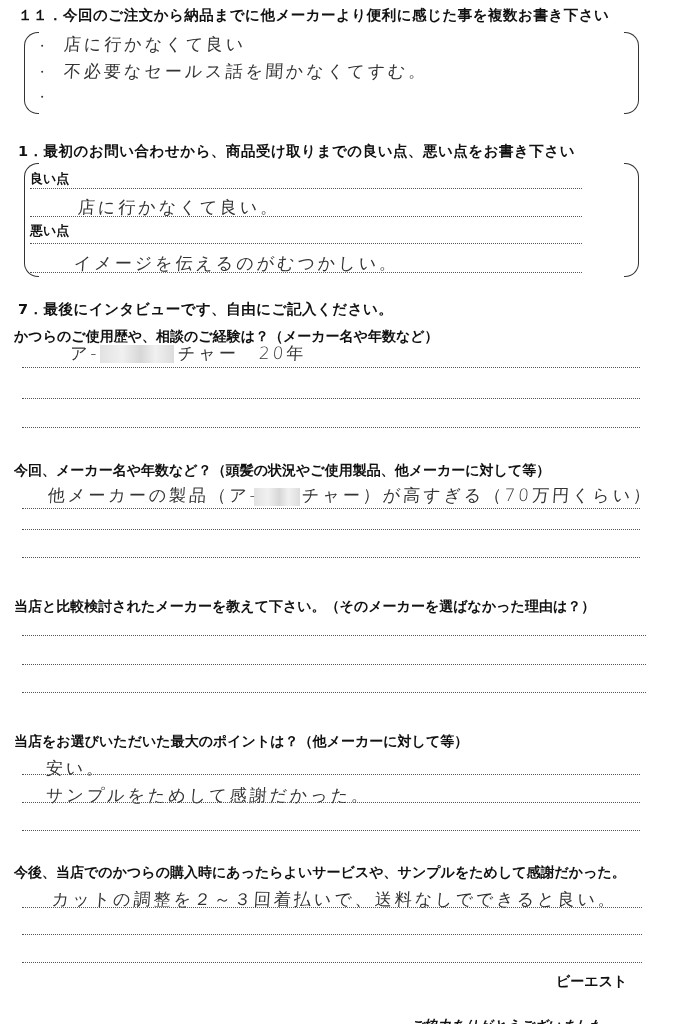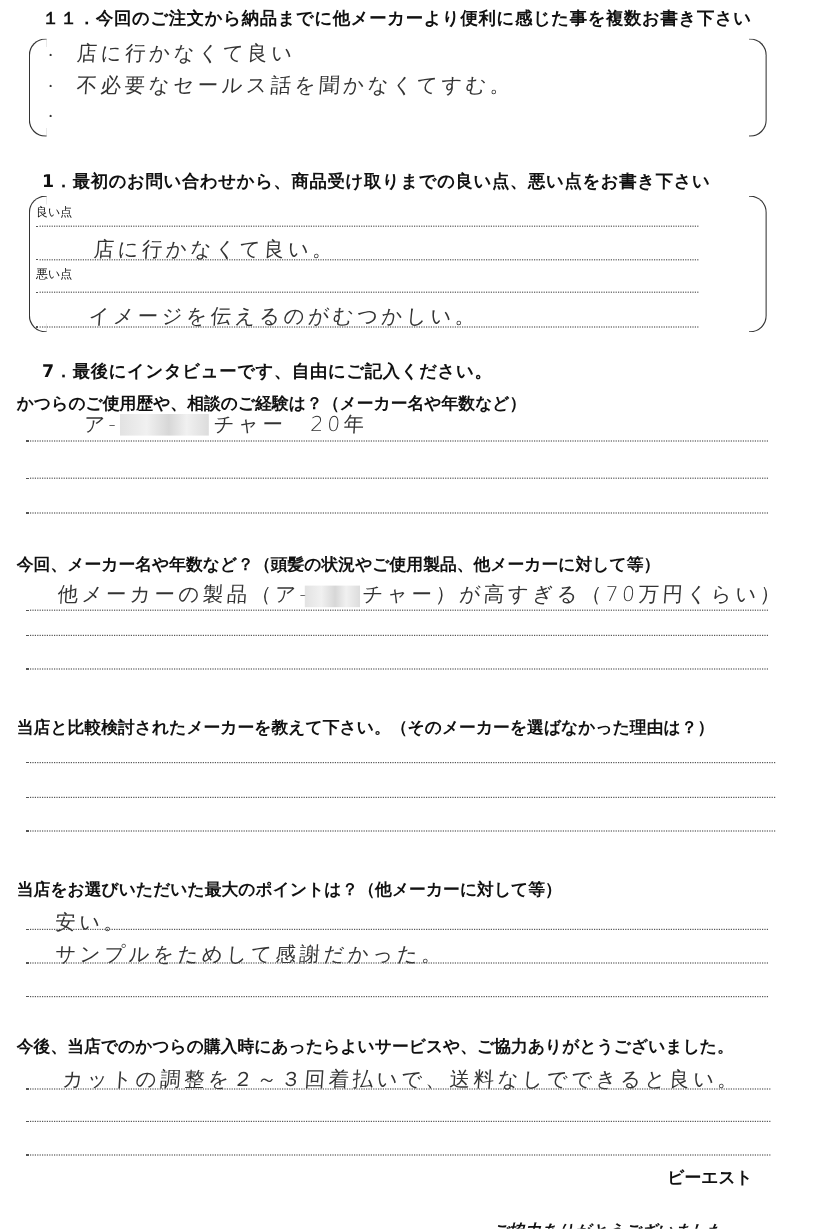--- a/index.html
+++ b/index.html
@@ -1,29 +1,29 @@
 <!DOCTYPE html>
 <html><head>
 <meta charset="utf-8">
 <style>
   html, body { margin: 0; padding: 0; }
   body {
     width: 693px; height: 1024px; background: #ffffff; position: relative; overflow: hidden;
     font-family: "DejaVu Sans", sans-serif; color: #111;
   }
   .abs { position: absolute; }
-  .q-title { font-size: 14.5px; font-weight: bold; letter-spacing: 0.5px; white-space: nowrap; margin-left: 17px; }
+  .q-title { font-size: 14.5px; font-weight: bold; letter-spacing: 0.5px; white-space: nowrap; }
   .q-sub { font-size: 14px; font-weight: bold; white-space: nowrap; }
   .dot-line { position: absolute; height: 0; border-top: 1px dotted #555; }
   .hw { position: absolute; font-family: "DejaVu Sans", sans-serif; font-size: 17px; color: #333;
         font-weight: 300; letter-spacing: 3px; white-space: nowrap; transform: skewX(-4deg); }
   .bullet { position: absolute; font-size: 12px; color: #333; }
   .brk-left { position: absolute; border: 1.5px solid #333; border-right: none; border-radius: 14px 0 0 14px; }
   .brk-right { position: absolute; border: 1.5px solid #333; border-left: none; border-radius: 0 14px 14px 0; }
-  .label-small { font-size: 10px; font-weight: normal; position: absolute; }
+  .label-small { font-size: 13px; font-weight: bold; position: absolute; }
   .blur { position: absolute; background: linear-gradient(90deg,#ddd,#eee 30%,#d0d0d0 55%,#eee 75%,#d6d6d6); height: 18px; opacity: 0.85; }
   .footer-name { font-size: 14px; font-weight: bold; }
   .footer-thanks { font-size: 13.5px; font-style: italic; font-weight: bold; }
 </style>
 </head>
 <body>
 
 <div class="abs q-title" style="left:18px; top:6px;">１１．今回のご注文から納品までに他メーカーより便利に感じた事を複数お書き下さい</div>
 <div class="brk-left" style="left:24px; top:32px; width:14px; height:80px;"></div>
 <div class="brk-right" style="left:624px; top:32px; width:14px; height:80px;"></div>
@@ -69,20 +69,20 @@
 <div class="dot-line" style="left:22px; width:624px; top:664px;"></div>
 <div class="dot-line" style="left:22px; width:624px; top:692px;"></div>
 
 <div class="abs q-sub" style="left:14px; top:733px;">当店をお選びいただいた最大のポイントは？（他メーカーに対して等）</div>
 <div class="hw" style="left:46px; top:757px;">安い。</div>
 <div class="dot-line" style="left:22px; width:618px; top:774px;"></div>
 <div class="hw" style="left:46px; top:784px;">サンプルをためして感謝だかった。</div>
 <div class="dot-line" style="left:22px; width:618px; top:802px;"></div>
 <div class="dot-line" style="left:22px; width:618px; top:830px;"></div>
 
-<div class="abs q-sub" style="left:14px; top:864px;">今後、当店でのかつらの購入時にあったらよいサービスや、ご協力ありがとうございました。</div>
+<div class="abs q-sub" style="left:14px; top:864px;">今後、当店でのかつらの購入時にあったらよいサービスや、サンプルをためして感謝だかった。</div>
 <div class="hw" style="left:52px; top:888px;">カットの調整を２～３回着払いで、送料なしでできると良い。</div>
 <div class="dot-line" style="left:22px; width:620px; top:907px;"></div>
 <div class="dot-line" style="left:22px; width:620px; top:934px;"></div>
 <div class="dot-line" style="left:22px; width:620px; top:962px;"></div>
 
 <div class="abs footer-name" style="left:556px; top:973px;">ビーエスト</div>
 <div class="abs footer-thanks" style="left:410px; top:1017px;">ご協力ありがとうございました。</div>
 
 </body></html>

